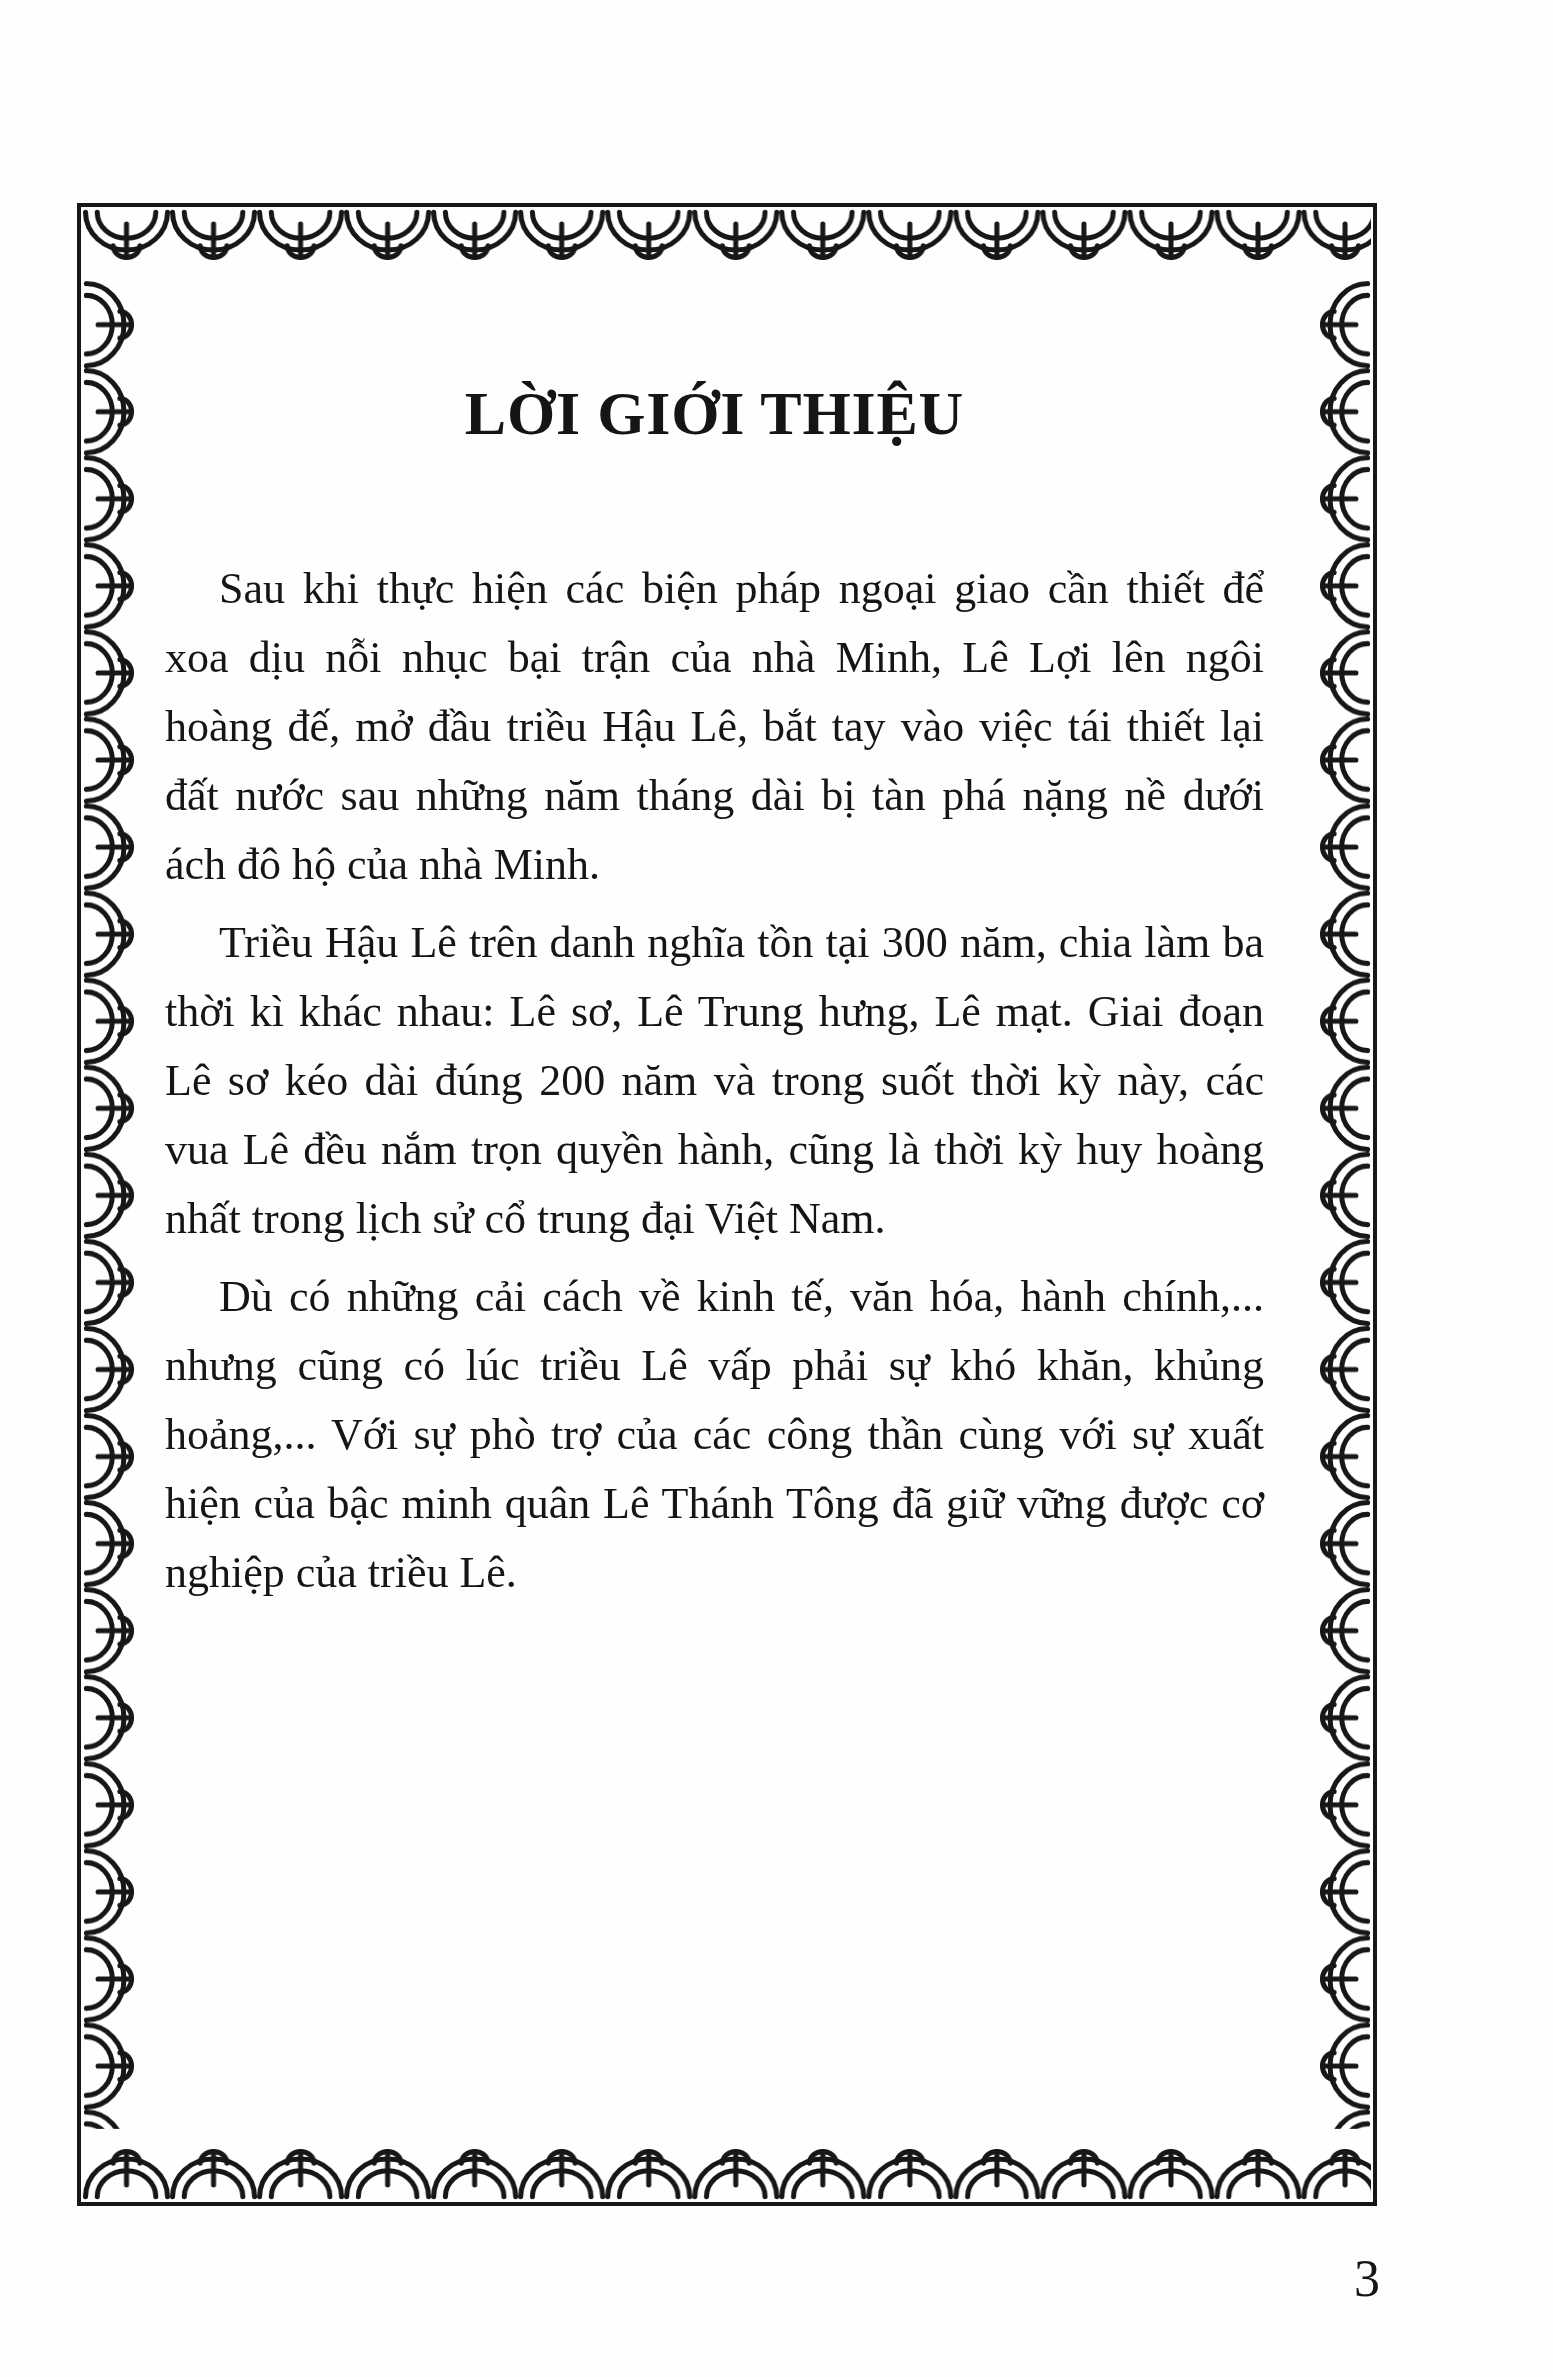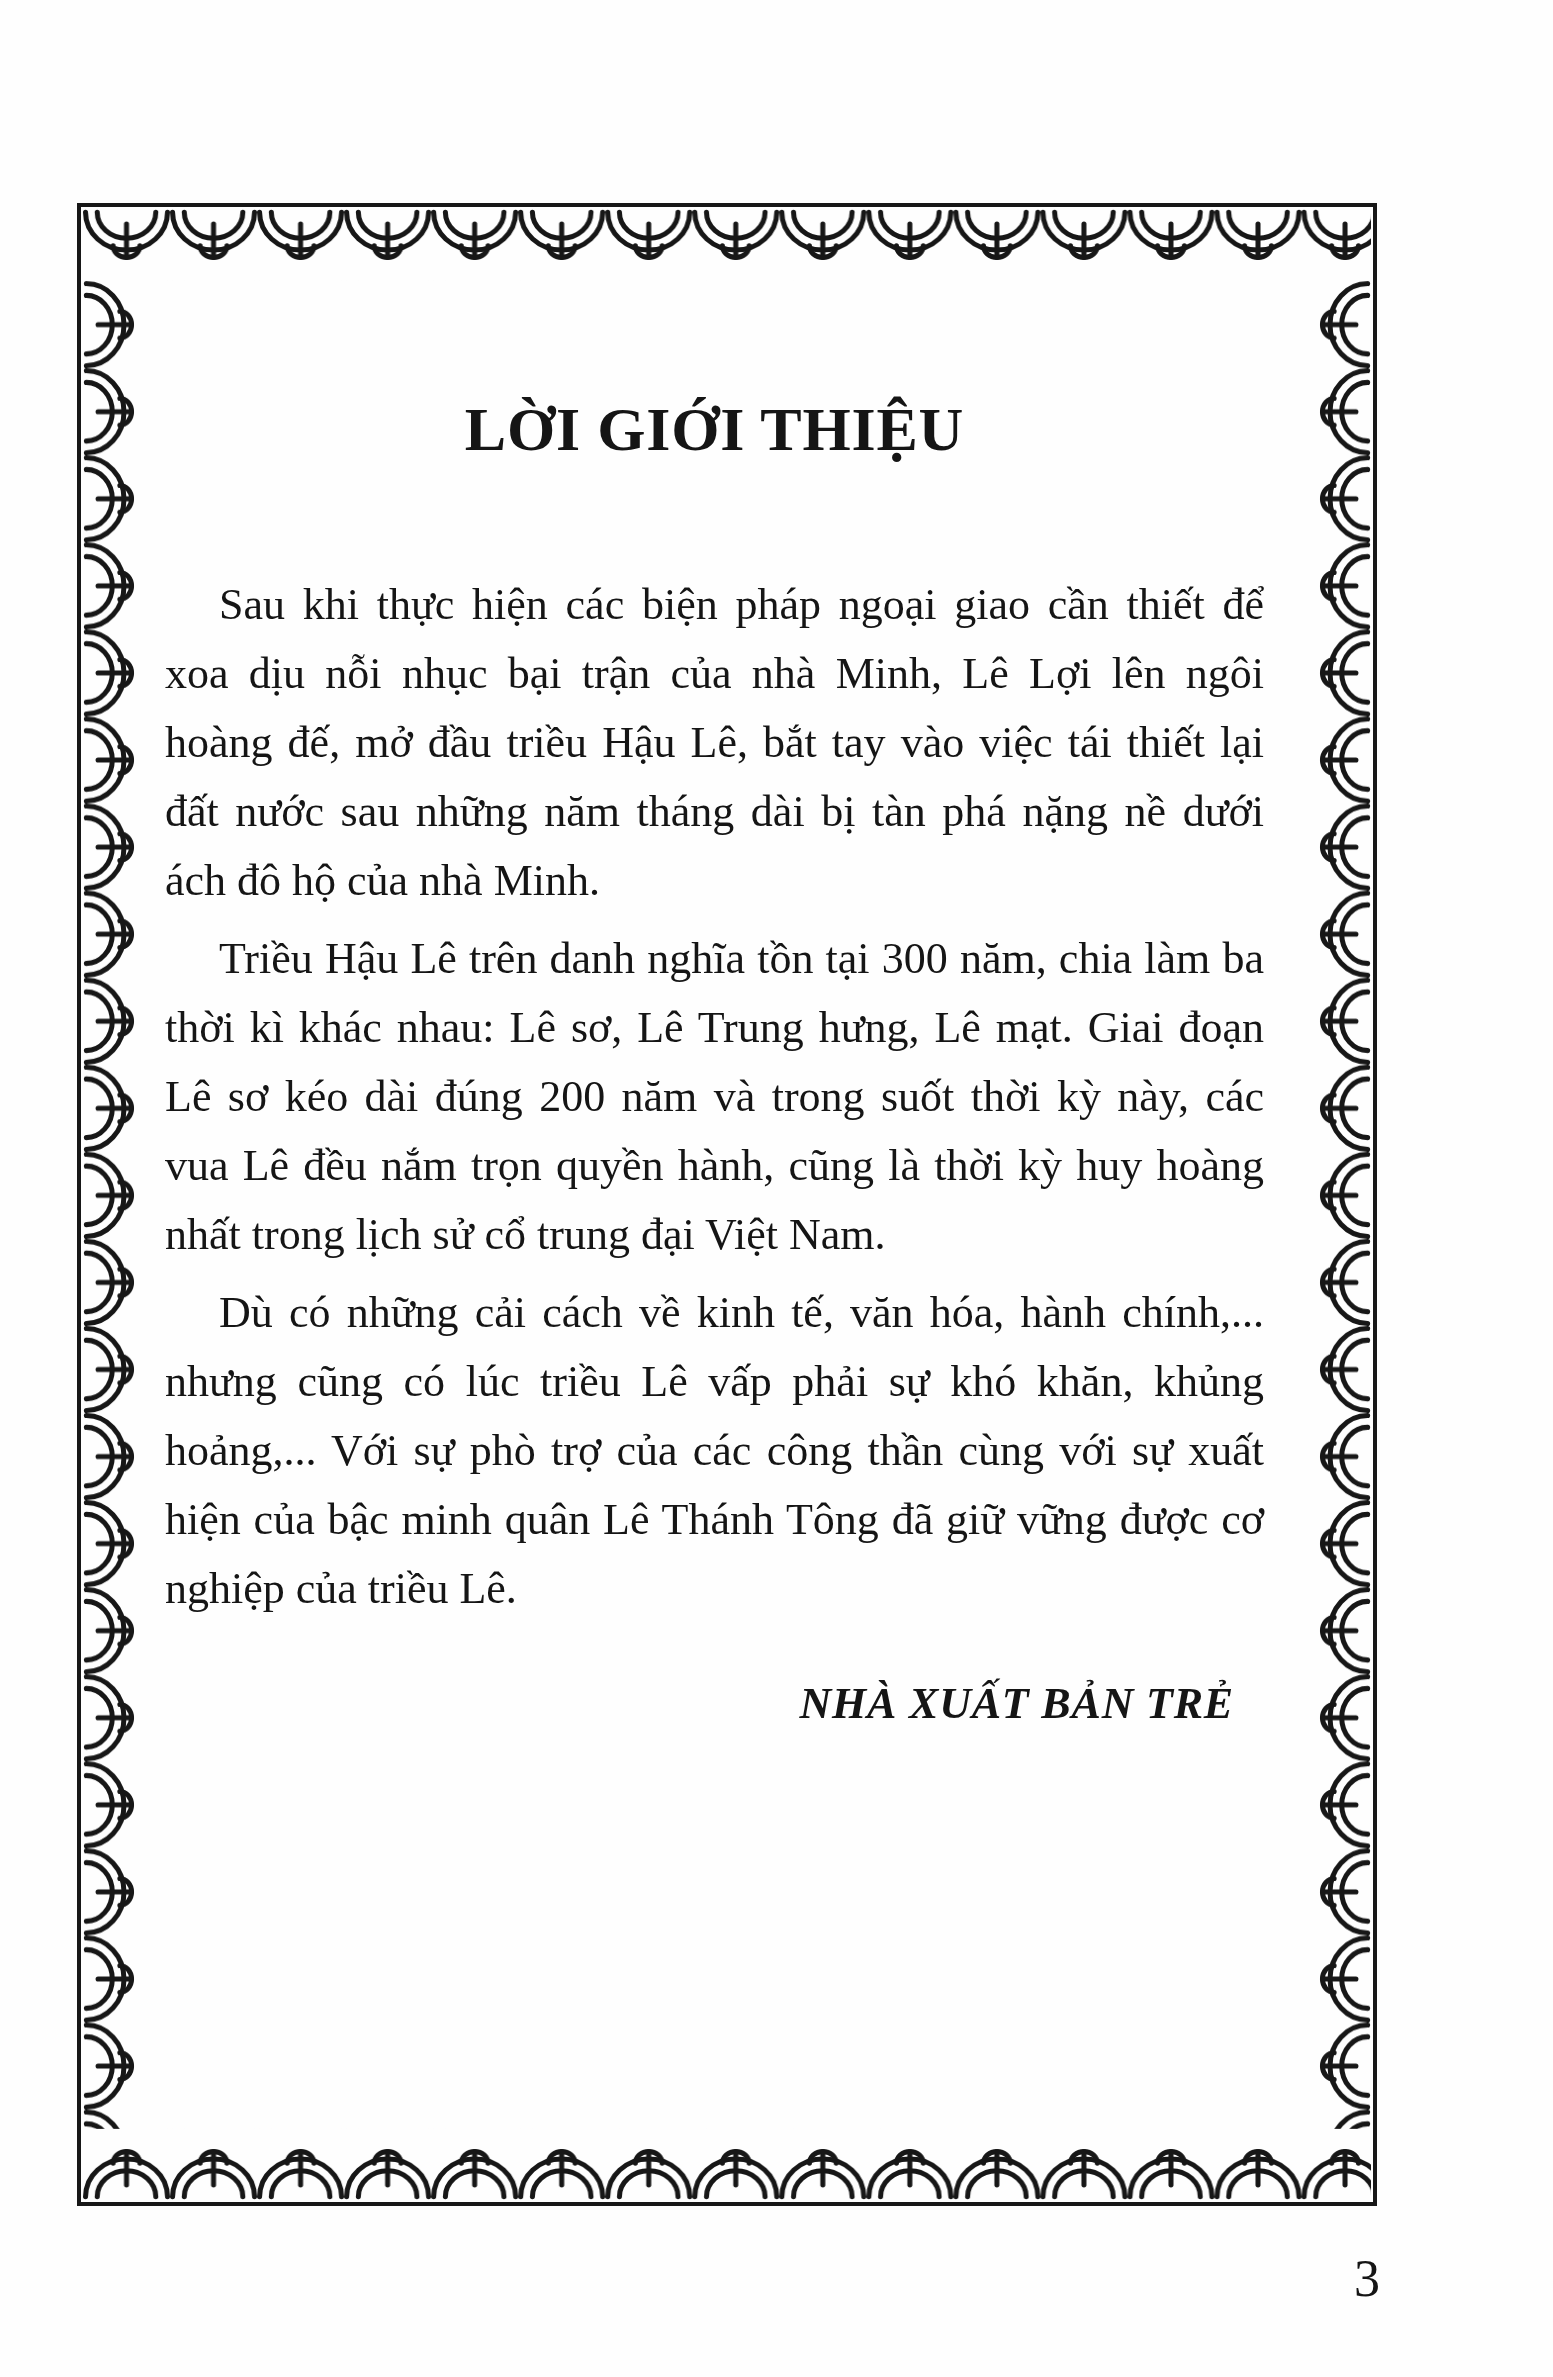--- a/index.html
+++ b/index.html
@@ -17,21 +17,21 @@
     border:4.2px solid #171717;
     box-sizing:border-box;
   }
   .defs-svg{position:absolute;width:0;height:0}
   .band{position:absolute;display:block}
   .band-top{left:1.7px;top:1.7px}
   .band-bottom{left:1.7px;bottom:1.7px;transform:scaleY(-1)}
   .band-left{left:1.7px;top:74px}
   .band-right{right:1.7px;top:74px;transform:scaleX(-1)}
   .content{
-    position:absolute;left:84px;right:109px;top:187px;
+    position:absolute;left:84px;right:109px;top:171px;
   }
   .title{
     font-size:62px;font-weight:bold;
     text-align:center;letter-spacing:0.8px;
     margin:0 0 105px 0;
   }
   .body-text p{
     font-size:44px;line-height:69px;
     text-align:justify;text-indent:54px;
     margin:0 0 9.2px 0;
@@ -88,18 +88,17 @@
       <rect width="86" height="2207" fill="url(#vpat)"></rect>
     </svg>
 
   <div class="content">
     <h1 class="title">LỜI GIỚI THIỆU</h1>
     <div class="body-text" id="body-text">
         <p><span>Sau khi thực hiện các biện pháp ngoại giao cần thiết để xoa dịu nỗi nhục bại trận của nhà Minh, Lê Lợi lên ngôi hoàng đế, mở đầu triều Hậu Lê, bắt tay vào việc tái thiết lại đất nước sau những năm tháng dài bị tàn phá nặng nề dưới ách đô hộ của nhà Minh.</span></p>
         <p><span>Triều Hậu Lê trên danh nghĩa tồn tại 300 năm, chia làm ba thời kì khác nhau: Lê sơ, Lê Trung hưng, Lê mạt. Giai đoạn Lê sơ kéo dài đúng 200 năm và trong suốt thời kỳ này, các vua Lê đều nắm trọn quyền hành, cũng là thời kỳ huy hoàng nhất trong lịch sử cổ trung đại Việt Nam.</span></p>
         <p><span>Dù có những cải cách về kinh tế, văn hóa, hành chính,... nhưng cũng có lúc triều Lê vấp phải sự khó khăn, khủng hoảng,... Với sự phò trợ của các công thần cùng với sự xuất hiện của bậc minh quân Lê Thánh Tông đã giữ vững được cơ nghiệp của triều Lê.</span></p>
       </div>
-    <div class="signature">NHÀ XUẤT BẢN TRẺ</div>
   </div>
 </div>
 
 <div class="page-number">3</div>
 
 
 </body></html>

